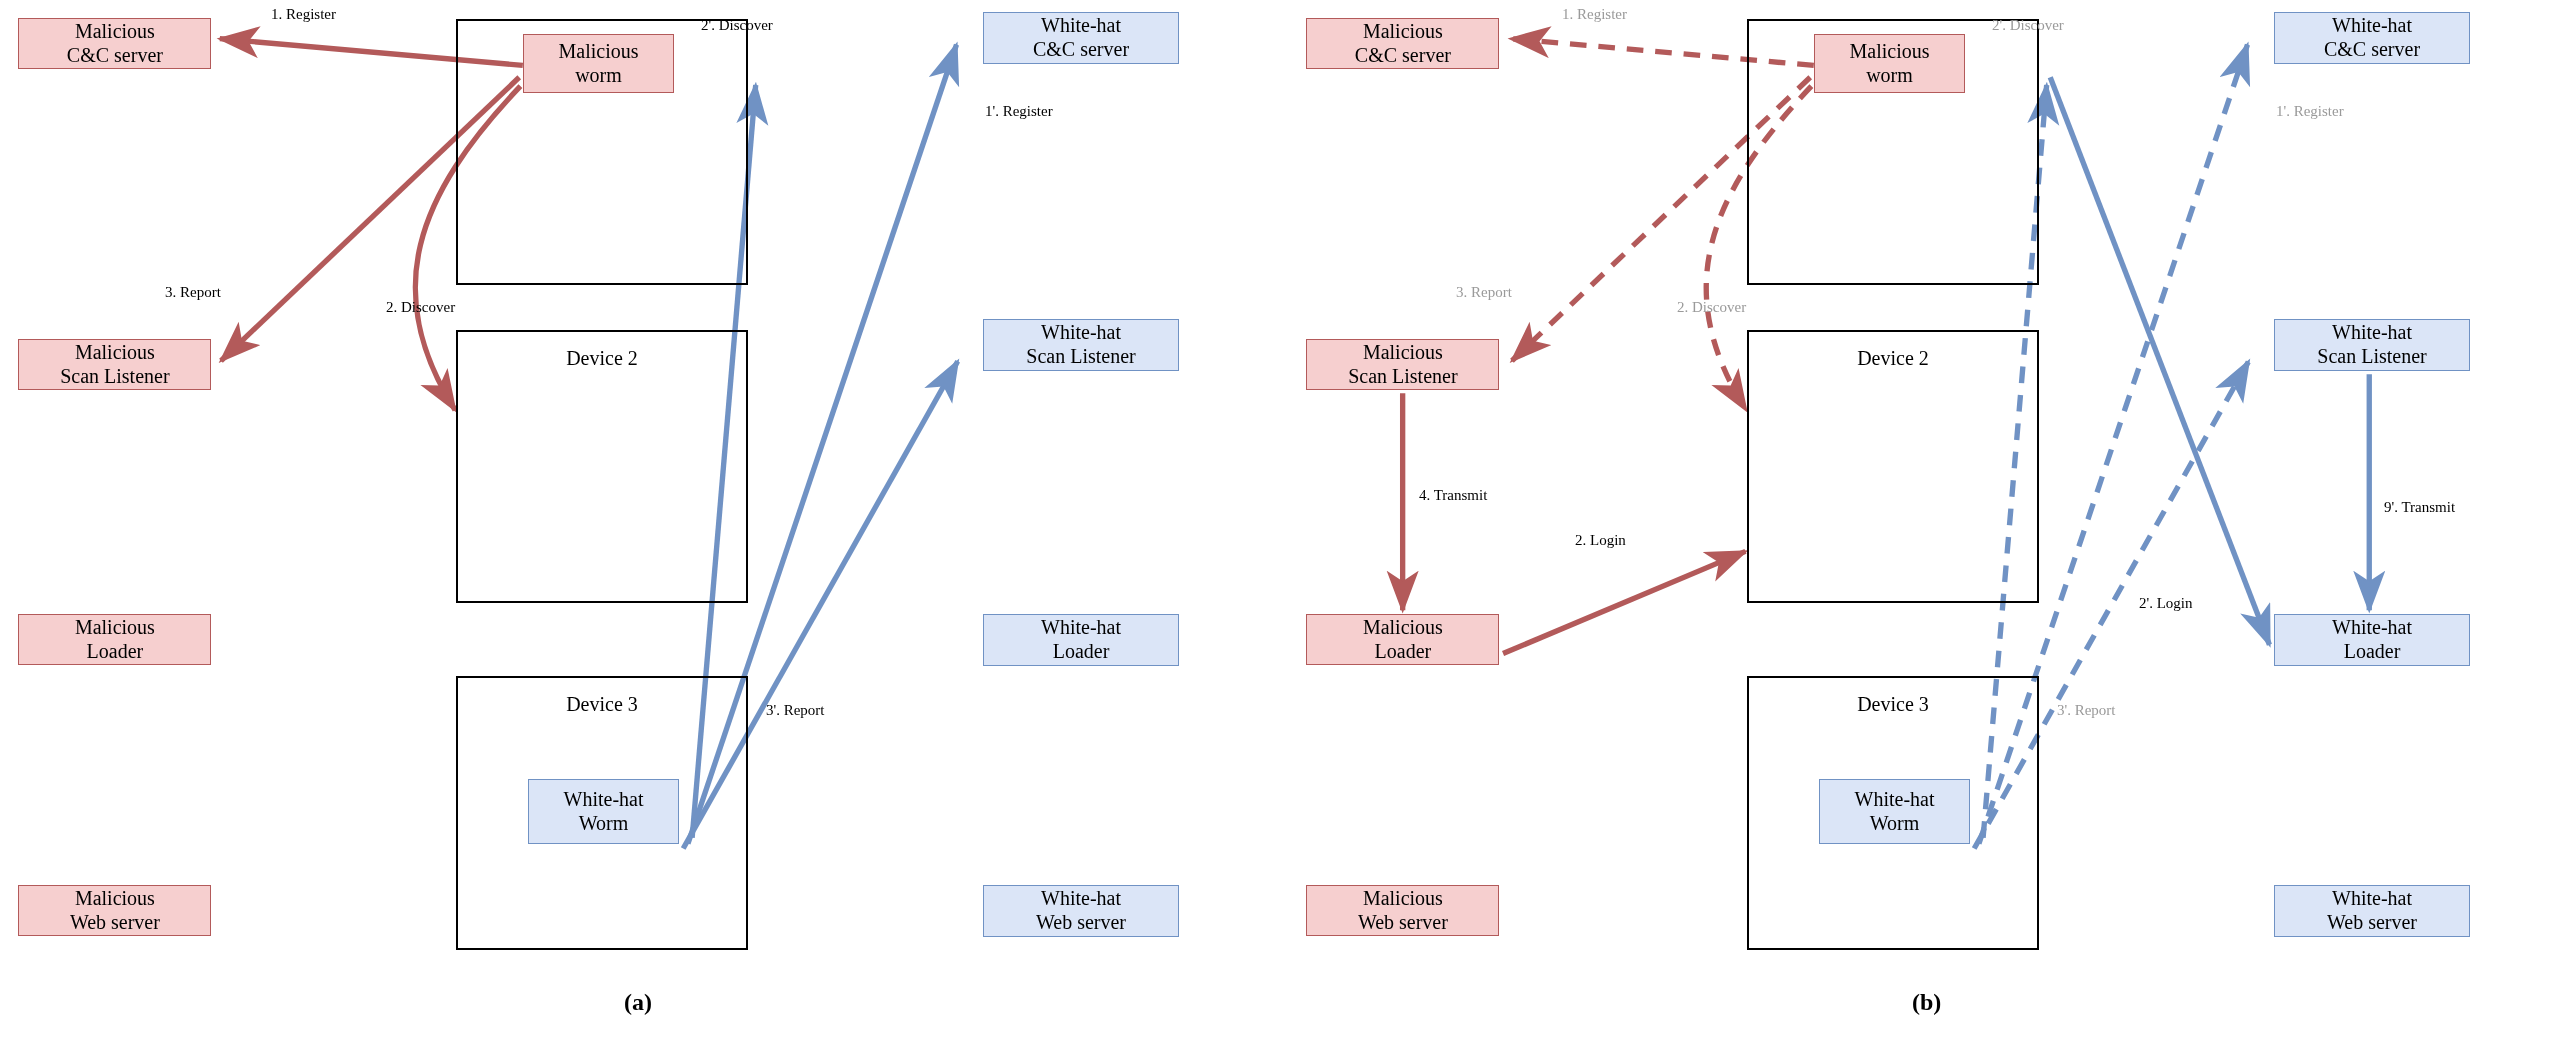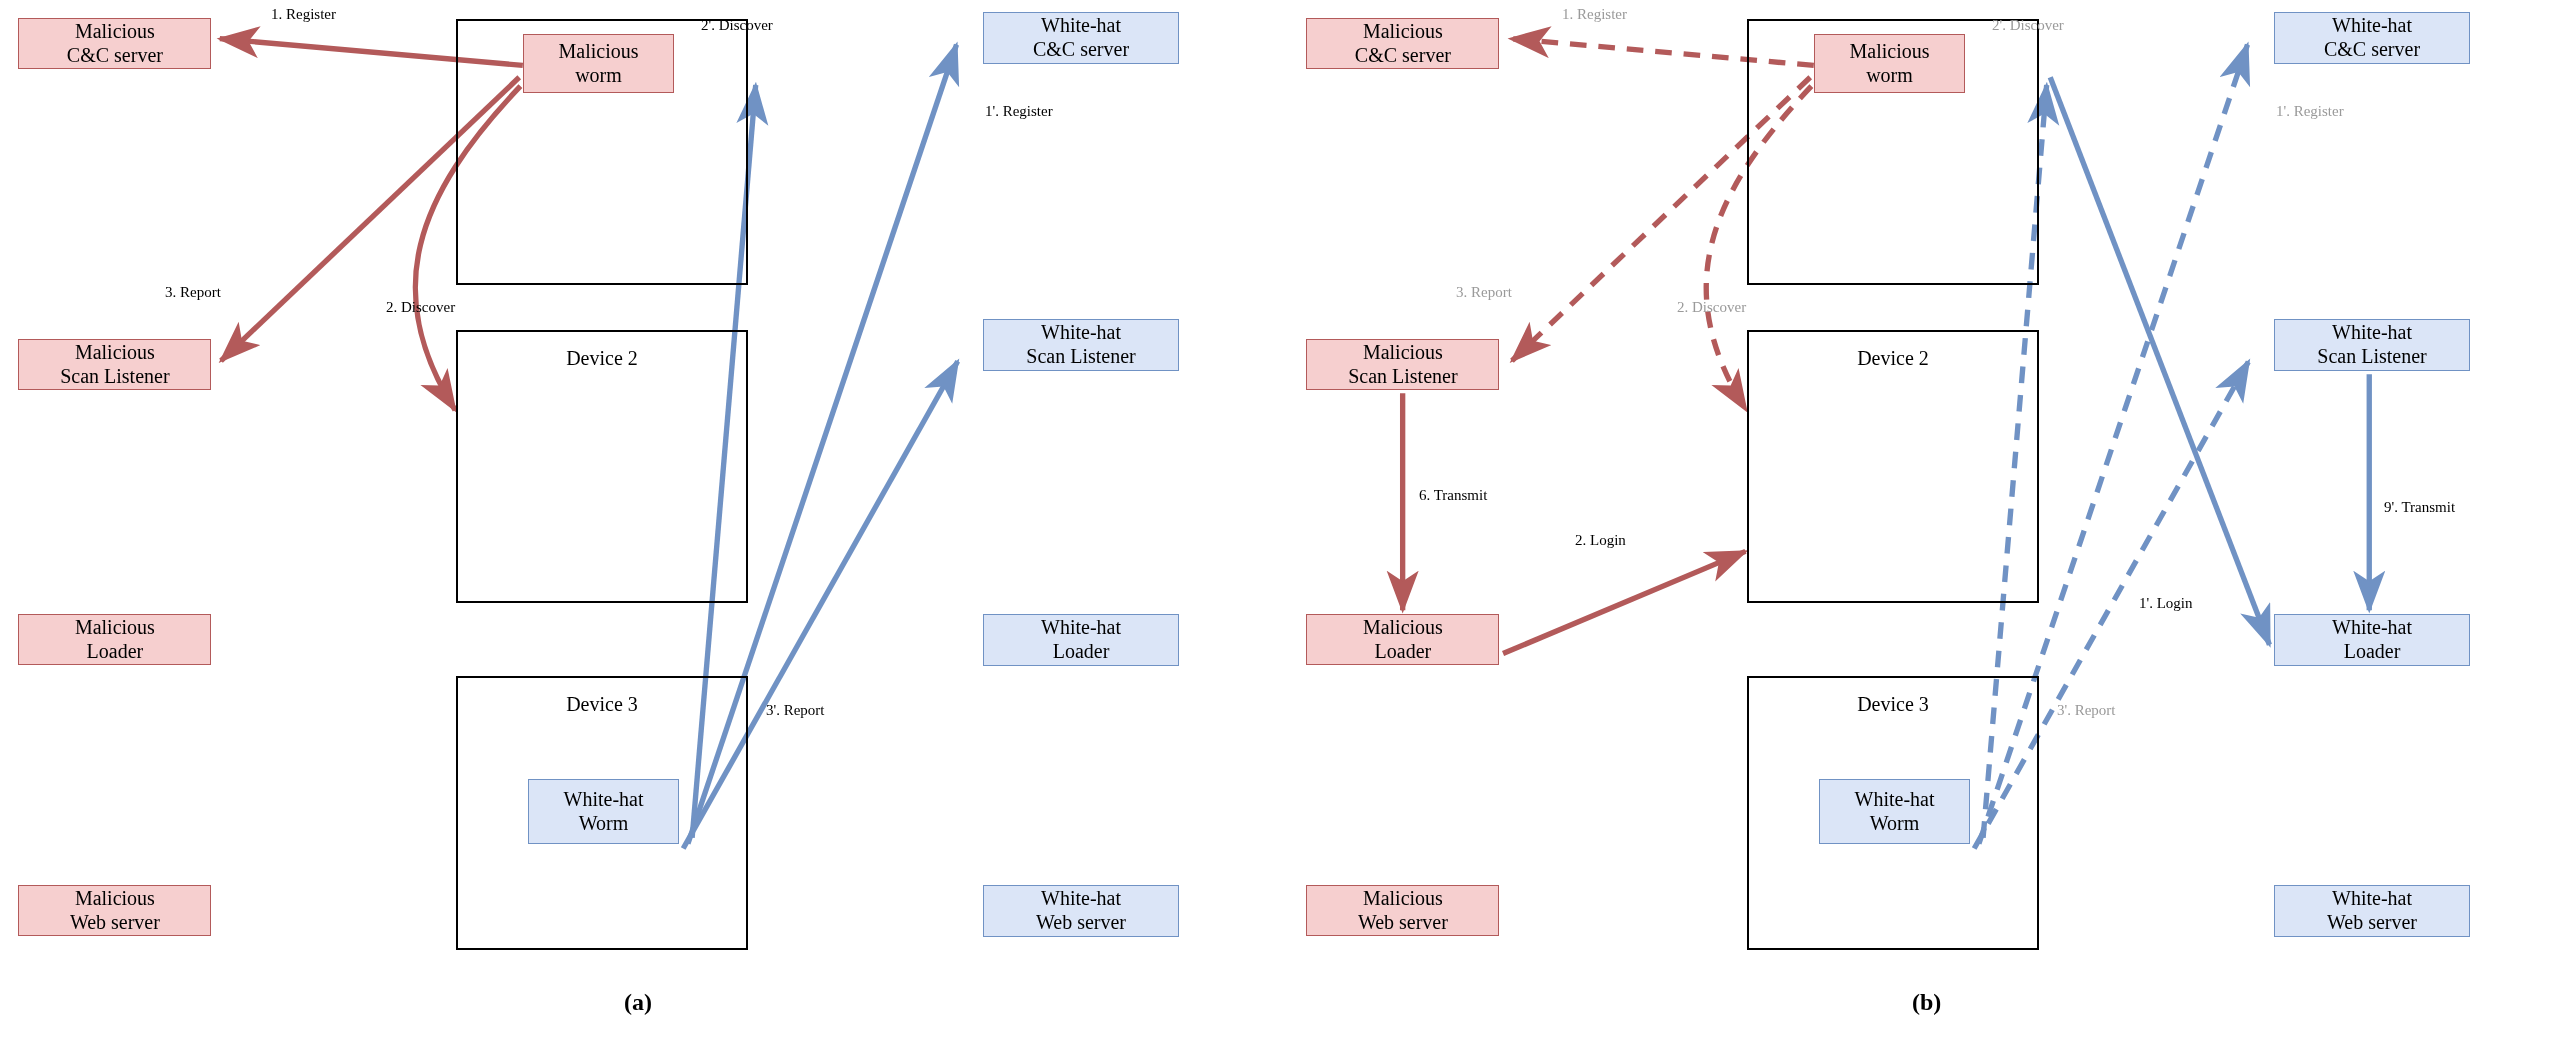--- a/index.html
+++ b/index.html
@@ -245,23 +245,23 @@
     <span class="l2">worm</span>
   </div>
   <div class="node wh" style="left:531px; top:779px; width:151px; height:65px;">
     <span class="l1">White-hat</span>
     <span class="l2">Worm</span>
   </div>
 
   <div class="edge-label dim" style="left:274px; top:6px;">1. Register</div>
   <div class="edge-label dim" style="left:389px; top:299px;">2. Discover</div>
   <div class="edge-label dim" style="left:168px; top:284px;">3. Report</div>
-  <div class="edge-label" style="left:131px; top:487px;">6. Transmit</div>
+  <div class="edge-label" style="left:131px; top:487px;">4. Transmit</div>
   <div class="edge-label" style="left:287px; top:532px;">2. Login</div>
   <div class="edge-label dim" style="left:704px; top:16.6px;">2'. Discover</div>
   <div class="edge-label dim" style="left:988px; top:103px;">1'. Register</div>
   <div class="edge-label dim" style="left:769px; top:702px;">3'. Report</div>
   <div class="edge-label" style="left:1096px; top:499px;">9'. Transmit</div>
-  <div class="edge-label" style="left:851px; top:595px;">1'. Login</div>
+  <div class="edge-label" style="left:851px; top:595px;">2'. Login</div>
 
   <div class="caption" style="left:624px; top:989px;">(b)</div>
 </div>
 
 
 </body></html>

